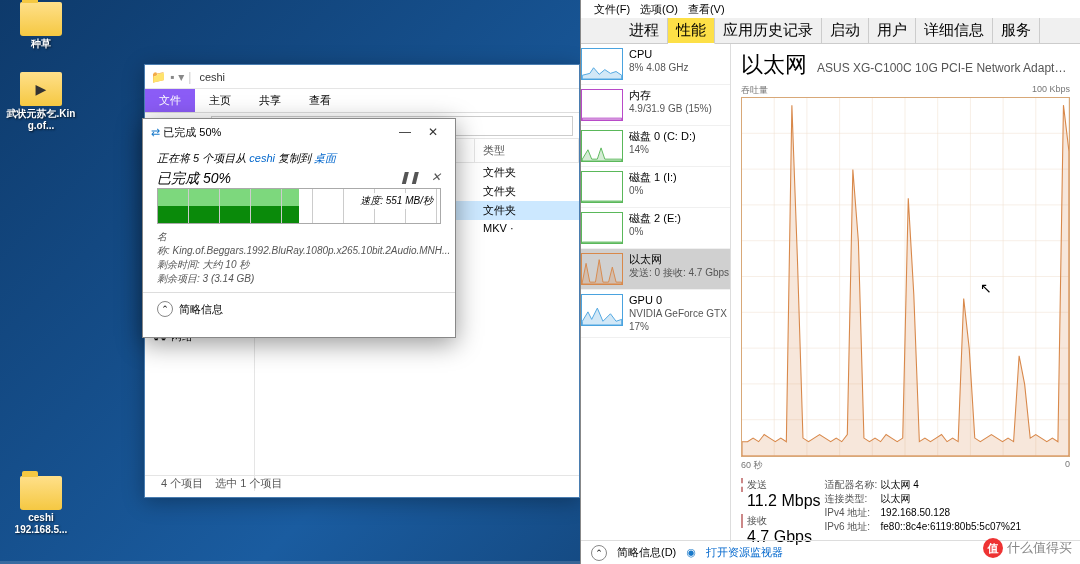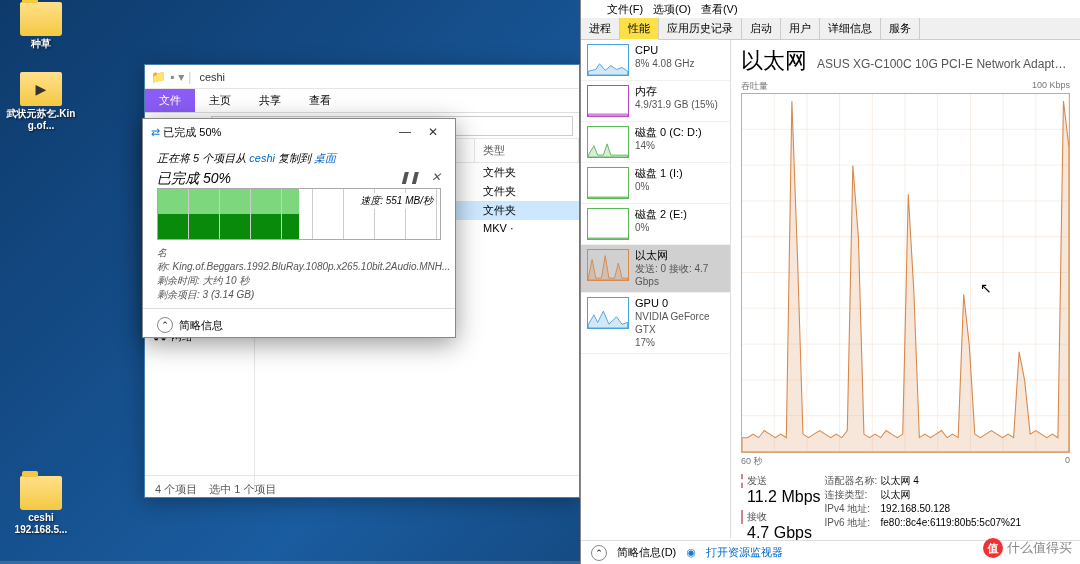--- a/index.html
+++ b/index.html
@@ -25,49 +25,49 @@
 .explorer-body { display: flex; height: 352px; }
 .nav-pane { width: 110px; border-right: 1px solid #e5e5e5; padding: 8px 4px; font-size: 11px; }
 .nav-item { display: flex; align-items: center; gap: 4px; padding: 2px 4px; cursor: pointer; }
 .nav-item .ico { width: 14px; height: 14px; display: inline-flex; align-items: center; justify-content: center; }
 .content-pane { flex: 1; }
 .col-headers { display: flex; border-bottom: 1px solid #e5e5e5; font-size: 11px; color: #555; }
 .col-headers > div { padding: 4px 8px; border-right: 1px solid #e5e5e5; }
 .file-rows { font-size: 11px; }
 .file-row { display: flex; padding: 2px 8px; gap: 8px; }
 .file-row.selected { background: #cce8ff; }
-.statusbar { position: absolute; bottom: 0; left: 0; right: 0; height: 22px; border-top: 1px solid #e5e5e5; display: flex; align-items: flex-end; padding: 0 10px; font-size: 11px; color: #555; gap: 12px; }
+.statusbar { position: absolute; bottom: 0; left: 0; right: 0; height: 22px; border-top: 1px solid #e5e5e5; display: flex; align-items: flex-start; padding: 0 16px; font-size: 11px; color: #555; gap: 12px; }
 
 .copy-dialog { position: absolute; left: 142px; top: 118px; width: 314px; height: 220px; background: #fff; border: 1px solid #888; box-shadow: 0 6px 24px rgba(0,0,0,0.4); z-index: 10; }
 .copy-titlebar { height: 26px; display: flex; align-items: center; padding: 0 8px; font-size: 11px; }
 .copy-titlebar .spacer { flex: 1; }
 .copy-titlebar .win-btn { width: 28px; text-align: center; font-size: 12px; cursor: pointer; color: #333; }
 .copy-body { padding: 6px 14px; font-size: 11px; font-style: italic; }
 .copy-body .line1 { margin-bottom: 4px; }
 .copy-body .line1 a { color: #0066cc; text-decoration: none; }
 .copy-body .progress-text { font-size: 14px; margin-bottom: 4px; }
 .copy-body .ctrl-btns { float: right; font-size: 12px; color: #555; }
 .copy-body .ctrl-btns span { margin-left: 8px; cursor: pointer; }
-.progress-chart { clear: both; height: 52px; border: 1px solid #aaa; position: relative; background: #fff; margin-bottom: 6px; }
+.progress-chart { clear: both; height: 36px; border: 1px solid #aaa; position: relative; background: #fff; margin-bottom: 6px; }
 .progress-fill { position: absolute; left: 0; top: 0; bottom: 0; width: 50%; background: linear-gradient(#7dd87d 0%, #7dd87d 50%, #0a8a0a 50%, #0a8a0a 100%); }
 .progress-chart .grid { position: absolute; inset: 0; background-image: repeating-linear-gradient(90deg, transparent, transparent 30px, #ccc 30px, #ccc 31px); }
 .progress-chart .speed-label { position: absolute; right: 4px; top: 4px; background: rgba(255,255,255,0.9); font-size: 10px; padding: 1px 3px; }
 .copy-details { font-size: 10px; color: #555; line-height: 14px; }
 .copy-footer { border-top: 1px solid #ddd; padding: 8px 14px; font-size: 11px; display: flex; align-items: center; gap: 6px; cursor: pointer; }
 .chevron-circle { width: 16px; height: 16px; border: 1px solid #888; border-radius: 50%; display: inline-flex; align-items: center; justify-content: center; font-size: 9px; }
 
 .taskmgr { position: absolute; left: 580px; top: 0; width: 500px; height: 564px; background: #fff; border-left: 1px solid #888; font-size: 11px; }
-.taskmgr-menu { height: 18px; display: flex; align-items: center; padding: 0 22px; gap: 2px; font-size: 11px; }
+.taskmgr-menu { height: 18px; display: flex; align-items: center; padding: 0 9px; gap: 2px; font-size: 11px; }
 .taskmgr-menu span { padding: 0 4px; cursor: pointer; }
-.taskmgr-tabs { display: flex; border-bottom: 1px solid #ccc; font-size: 11px; background: #f0f0f0; }
+.taskmgr-tabs { display: flex; border-bottom: 1px solid #ccc; font-size: 15px; background: #f0f0f0; justify-content: center; }
 .taskmgr-tabs .tab { padding: 3px 8px; cursor: pointer; border-right: 1px solid #ccc; }
 .taskmgr-tabs .tab.active { background: #fde047; border-bottom: 1px solid #fff; margin-bottom: -1px; }
 .taskmgr-body { display: flex; height: 498px; }
 .perf-list { width: 150px; border-right: 1px solid #ddd; overflow-y: auto; }
-.perf-item { display: flex; gap: 6px; padding: 4px 6px; cursor: pointer; border-bottom: 1px solid #f0f0f0; }
+.perf-item { display: flex; gap: 6px; padding: 4px 0; cursor: pointer; border-bottom: 1px solid #f0f0f0; }
 .perf-item.selected { background: #d0d0d0; }
 .perf-thumb { width: 42px; height: 32px; border: 1px solid; flex-shrink: 0; position: relative; overflow: hidden; }
 .perf-thumb svg { width: 100%; height: 100%; }
 .perf-info { line-height: 13px; }
 .perf-info .title { font-size: 11px; }
 .perf-info .sub { font-size: 10px; color: #555; }
 .perf-detail { flex: 1; padding: 6px 10px; position: relative; }
 .perf-detail-header { display: flex; align-items: baseline; gap: 10px; margin-bottom: 4px; }
 .perf-detail-header .big { font-size: 22px; }
 .perf-detail-header .adapter { font-size: 12px; color: #555; flex: 1; white-space: nowrap; overflow: hidden; text-overflow: ellipsis; }

